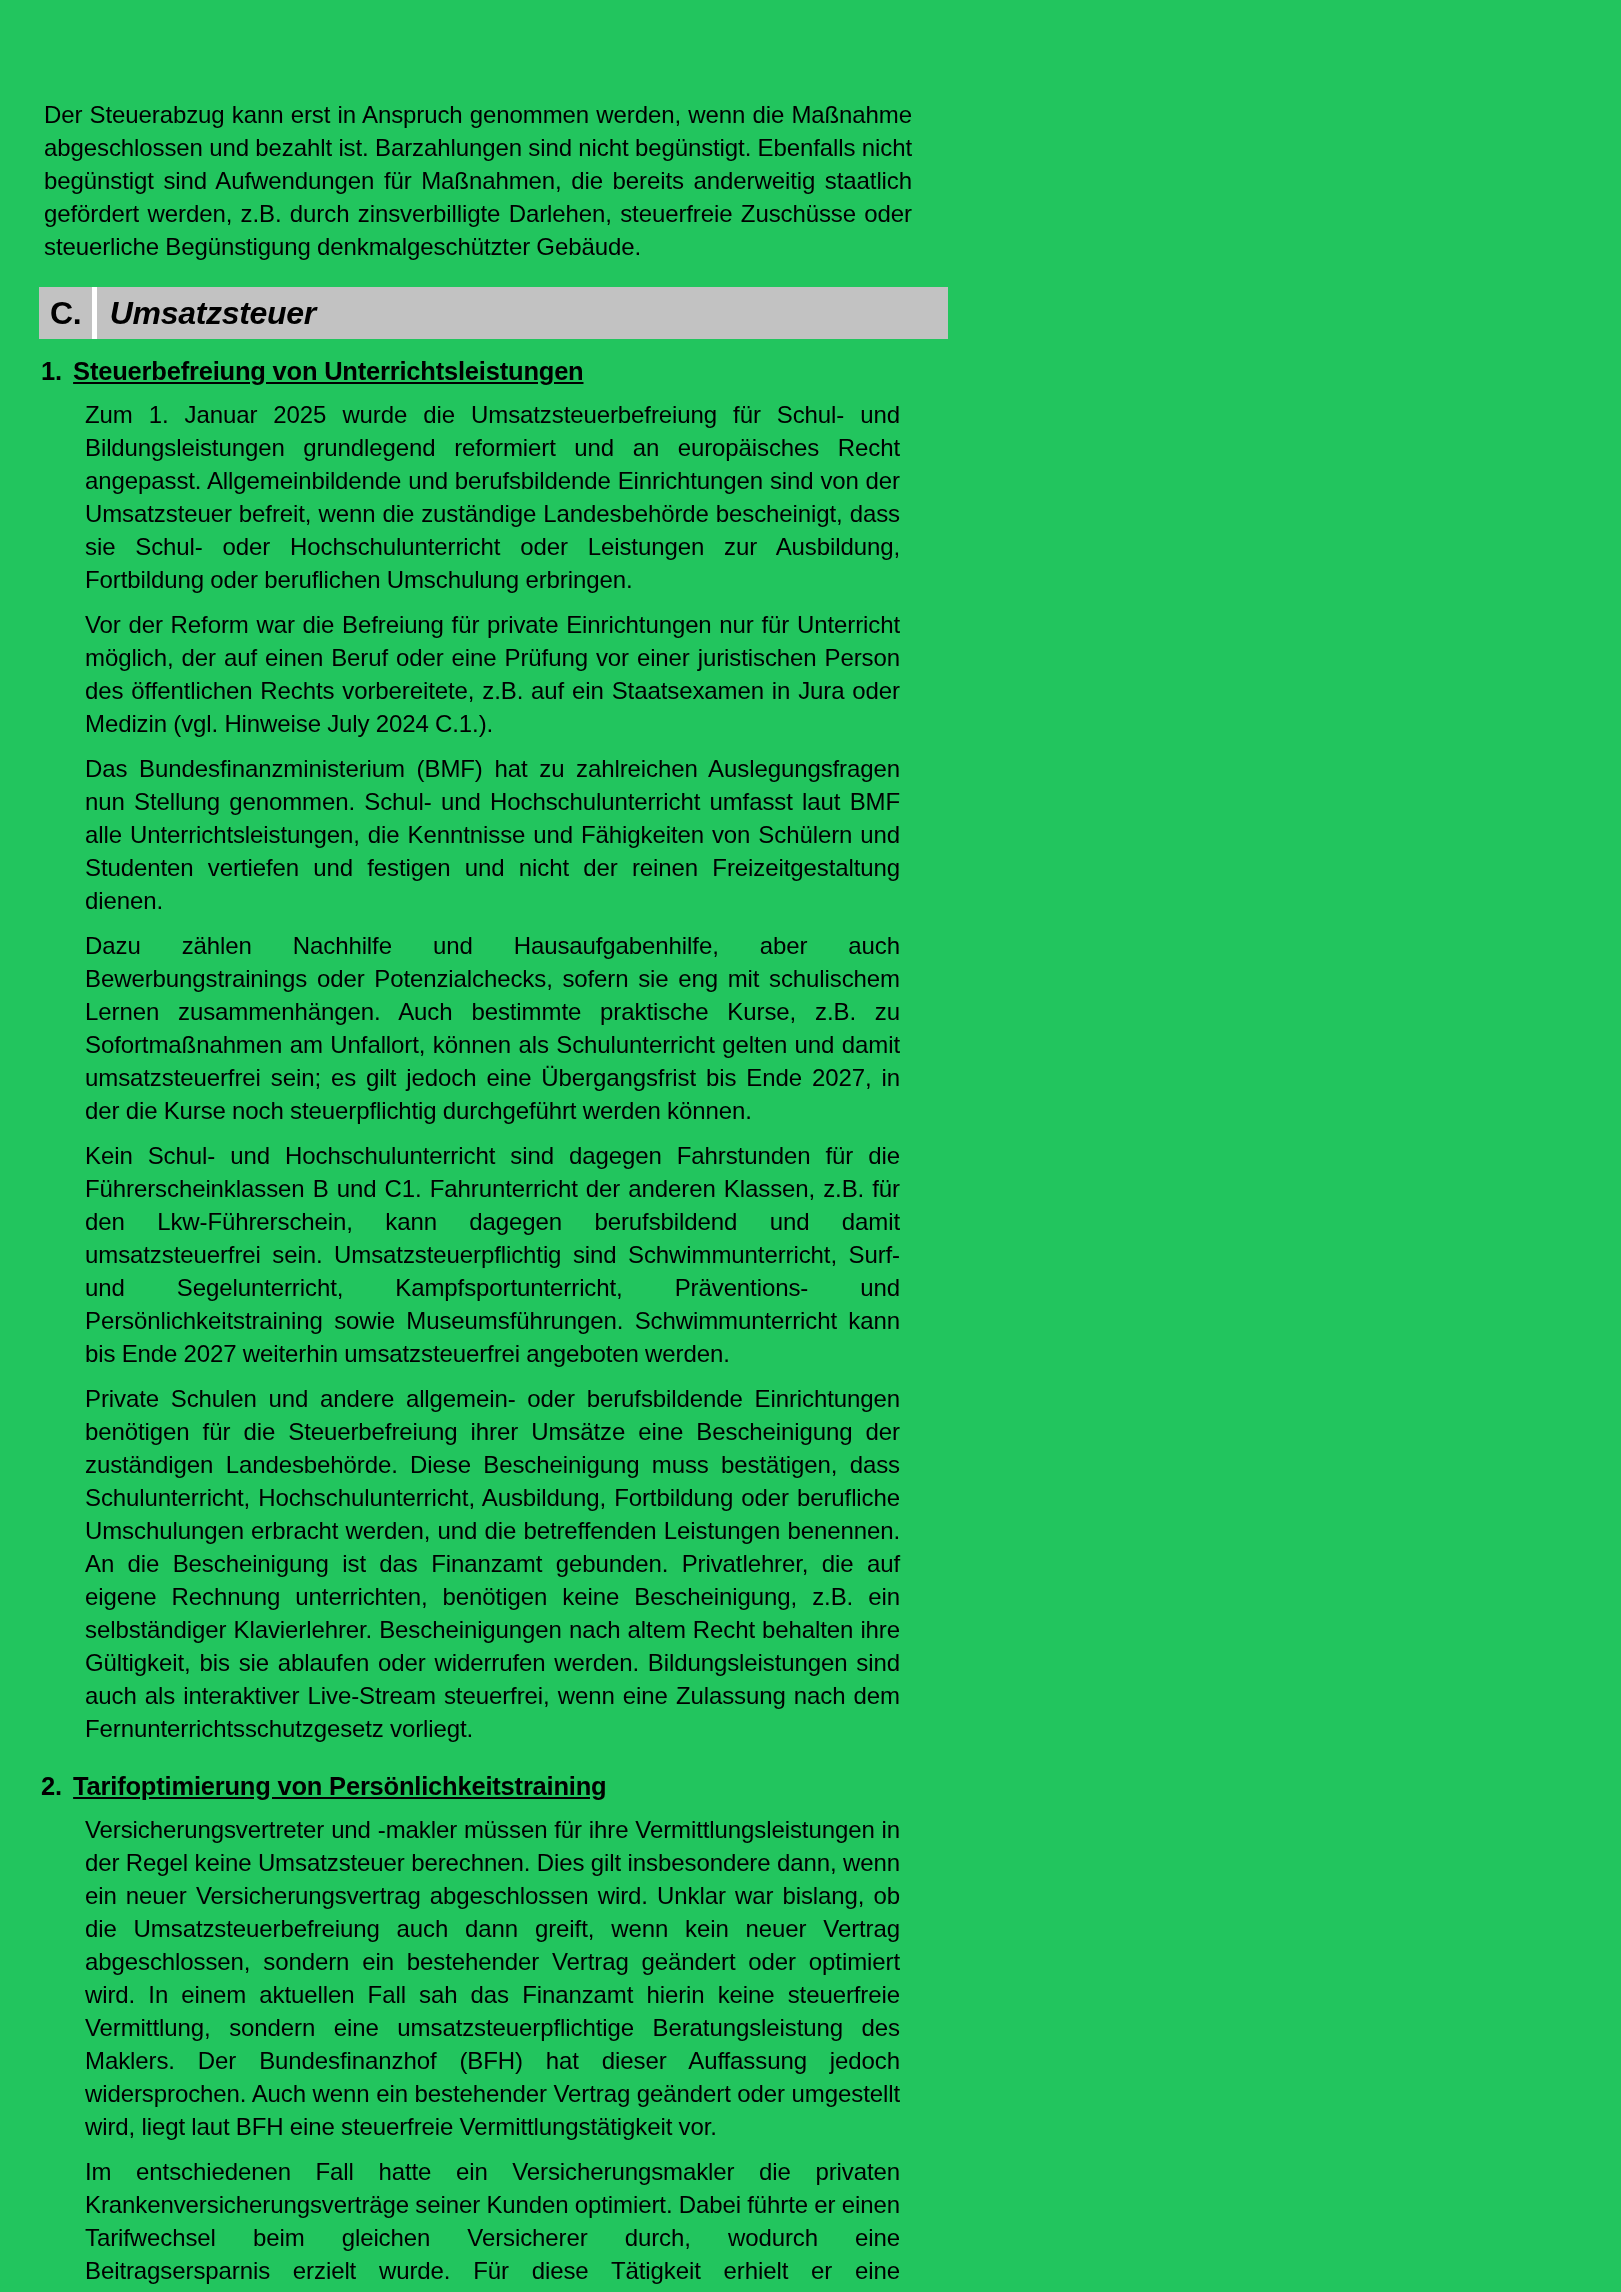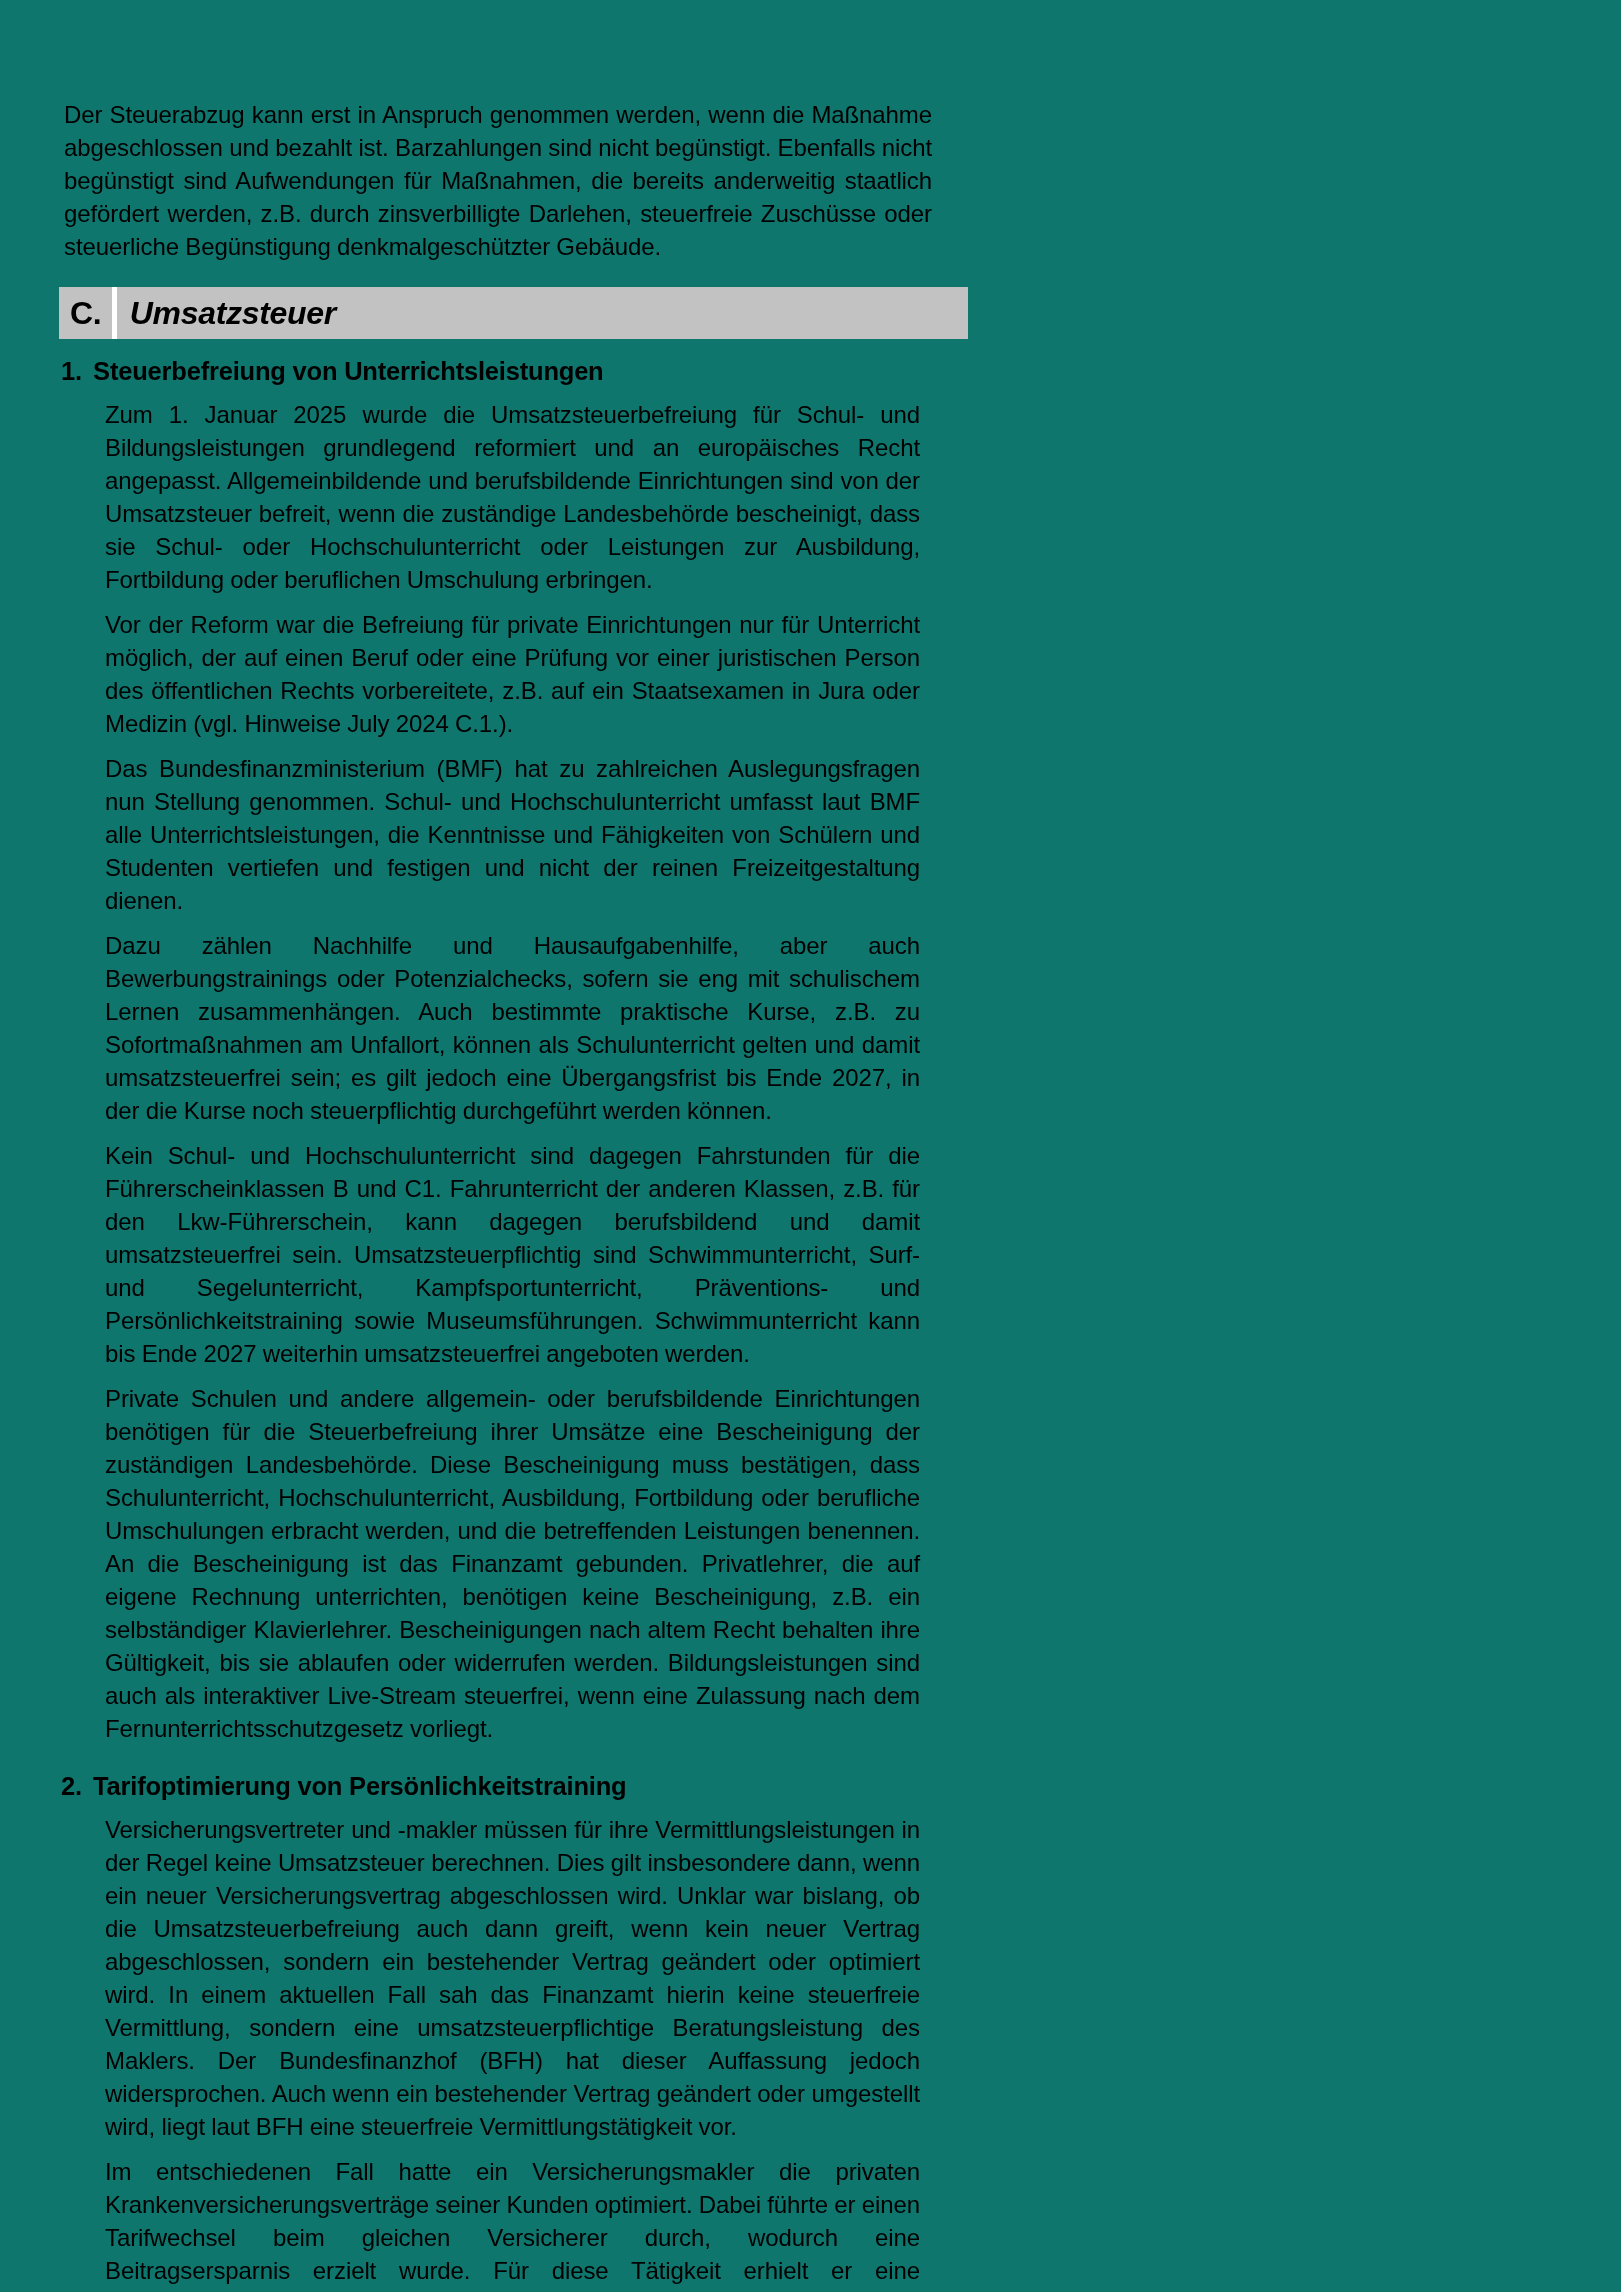--- a/index.html
+++ b/index.html
@@ -8,23 +8,23 @@
     background: #ffffff;
   }
   body {
     font-family: "Liberation Sans", sans-serif;
     color: #000000;
   }
   .page {
     position: relative;
     width: 1621px;
     height: 2293px;
-    background: #0f766e;
+    background: #22c55e;
     box-sizing: border-box;
-    padding: 98px 112px 0 64px;
+    padding: 98px 112px 0 44px;
     overflow: hidden;
   }
   .content {
     width: 868px;
   }
 
   
   .intro {
     font-size: 24px;
     line-height: 33px;
@@ -86,21 +86,21 @@
     font-weight: bold;
     letter-spacing: -0.2px;
     margin: 0 0 2.9px 0;
     line-height: 30px;
   }
   .sub-head .num {
     width: 32px;
     min-width: 32px;
     margin-left: -2.9px;
   }
-  .sub-head .txt { flex: 1 1 auto; }
+  .sub-head .txt { flex: 1 1 auto; text-decoration: underline; }
 
   .sub-body {
     margin-left: 29px;
     font-size: 24px;
     line-height: 33px;
     text-align: justify;
     letter-spacing: -0.1px;
     word-spacing: -0.3px;
   }
   .sub-body p {

